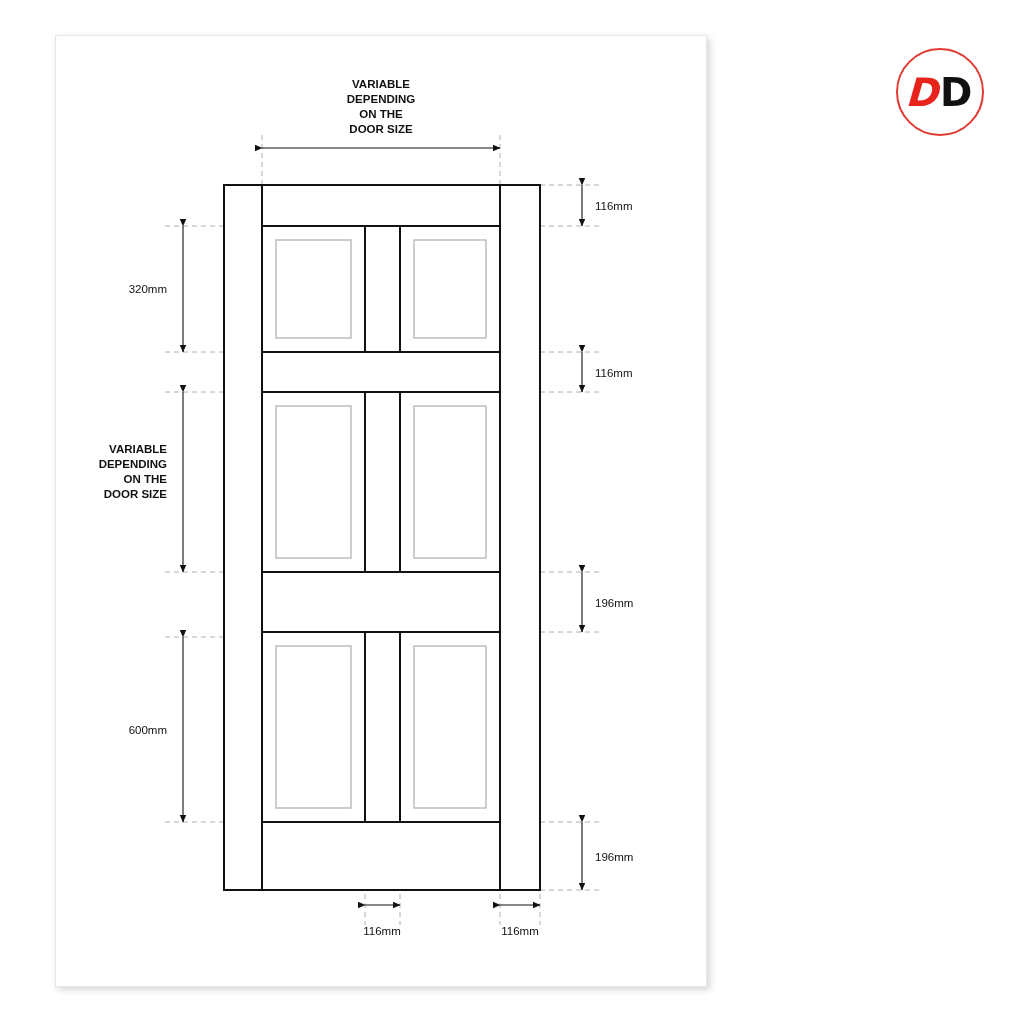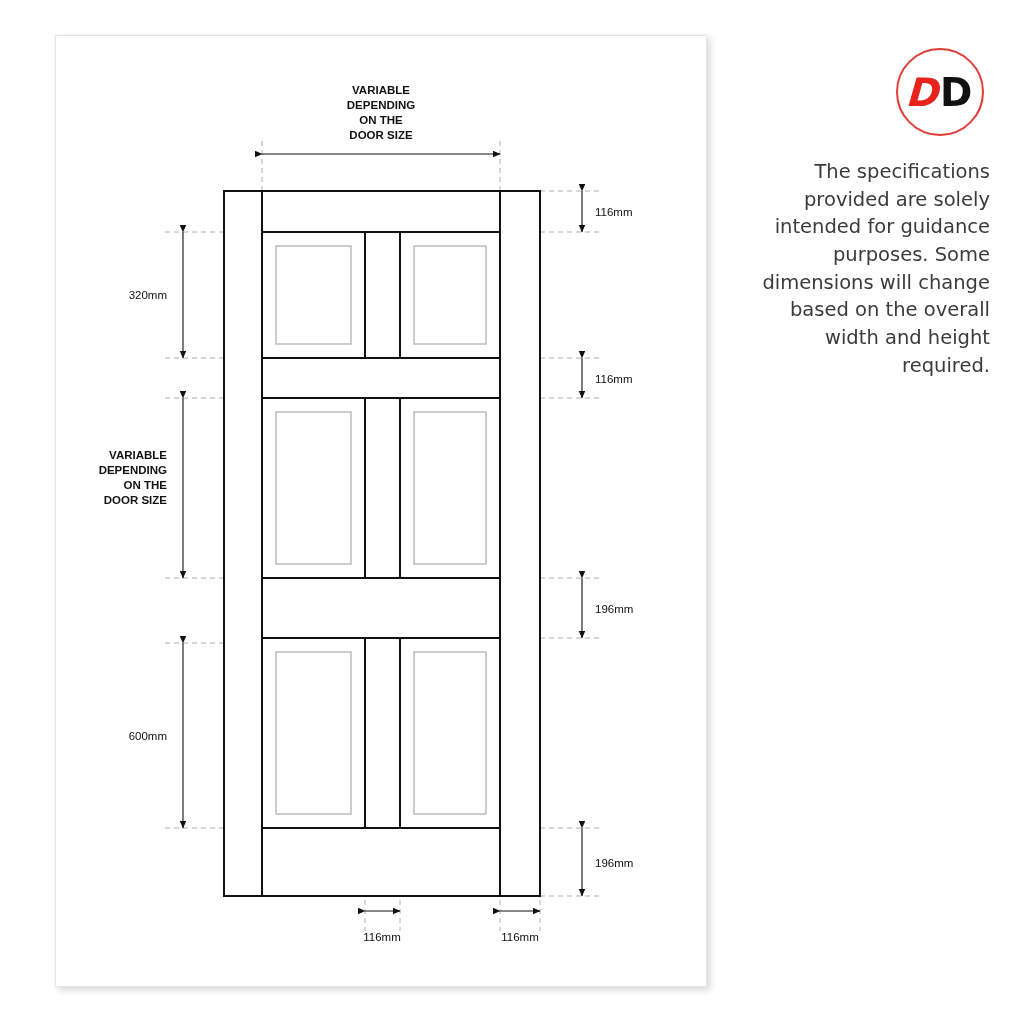--- a/index.html
+++ b/index.html
@@ -46,21 +46,21 @@
   .spec-text{
     position:absolute;right:6px;top:118px;width:248px;
     text-align:right;
     font-size:19.5px;
     line-height:1.42;
     color:#3b3b3b;
     font-family:"DejaVu Sans", sans-serif;
   }
 
   
-  .drawing{position:absolute;left:55px;top:41px;width:596px;height:950px;}
+  .drawing{position:absolute;left:55px;top:35px;width:596px;height:950px;}
   .drawing svg{display:block;width:650px;height:950px;}
 
   .lbl{
     font-family:"Liberation Sans", sans-serif;
     fill:#111111;
   }
   .lbl-dim{font-size:11.5px;}
   .lbl-var{font-size:11.5px;font-weight:bold;}
 </style>
 </head>
@@ -193,16 +193,15 @@
 
   <div class="info-col">
     <div class="logo-wrap">
       <div class="logo-circle"></div>
       <div class="logo-text">
         <span class="logo-d1">D</span>
           <span class="logo-d2">D</span>
       </div>
     </div>
 
-    <div class="spec-text">The specifications provided are solely intended for guidance purposes. Some dimensions will change based on the overall width and height required.</div>
   </div>
 
 </div>
 
 </body></html>

